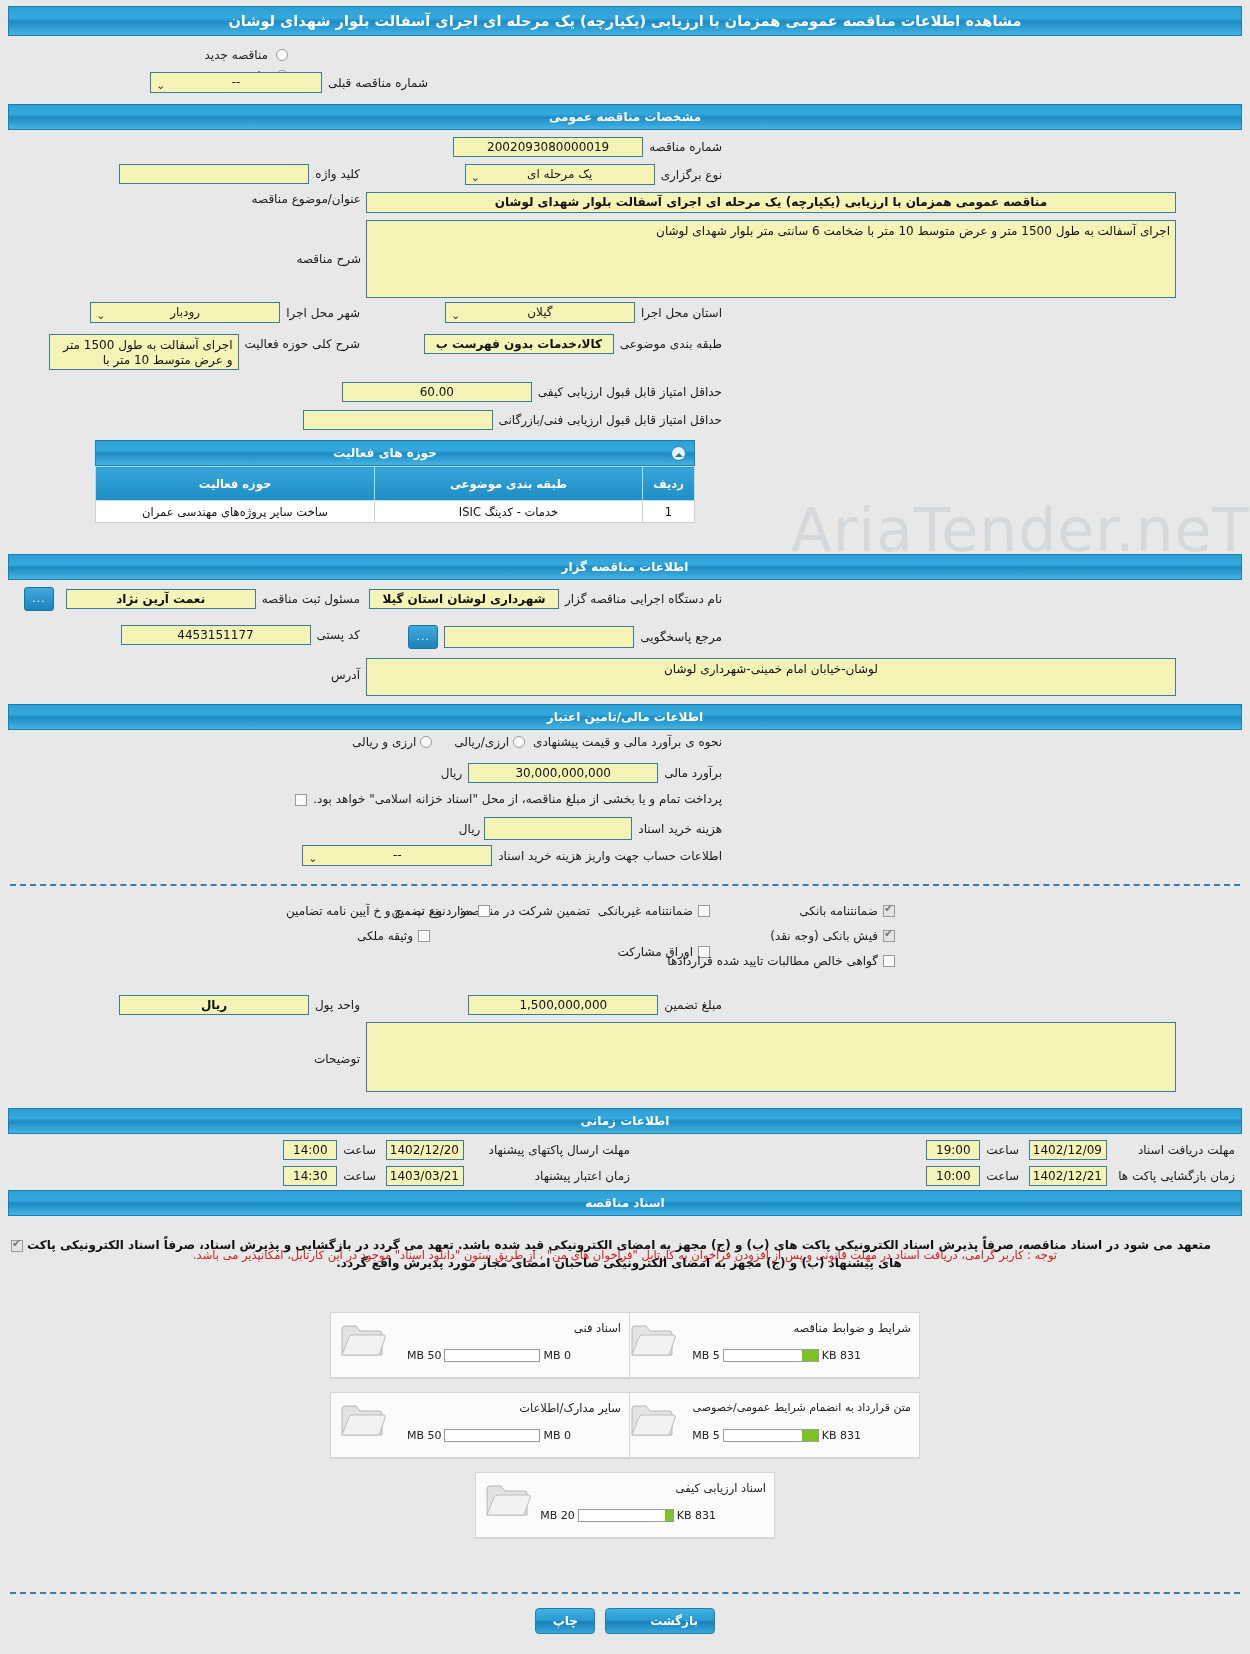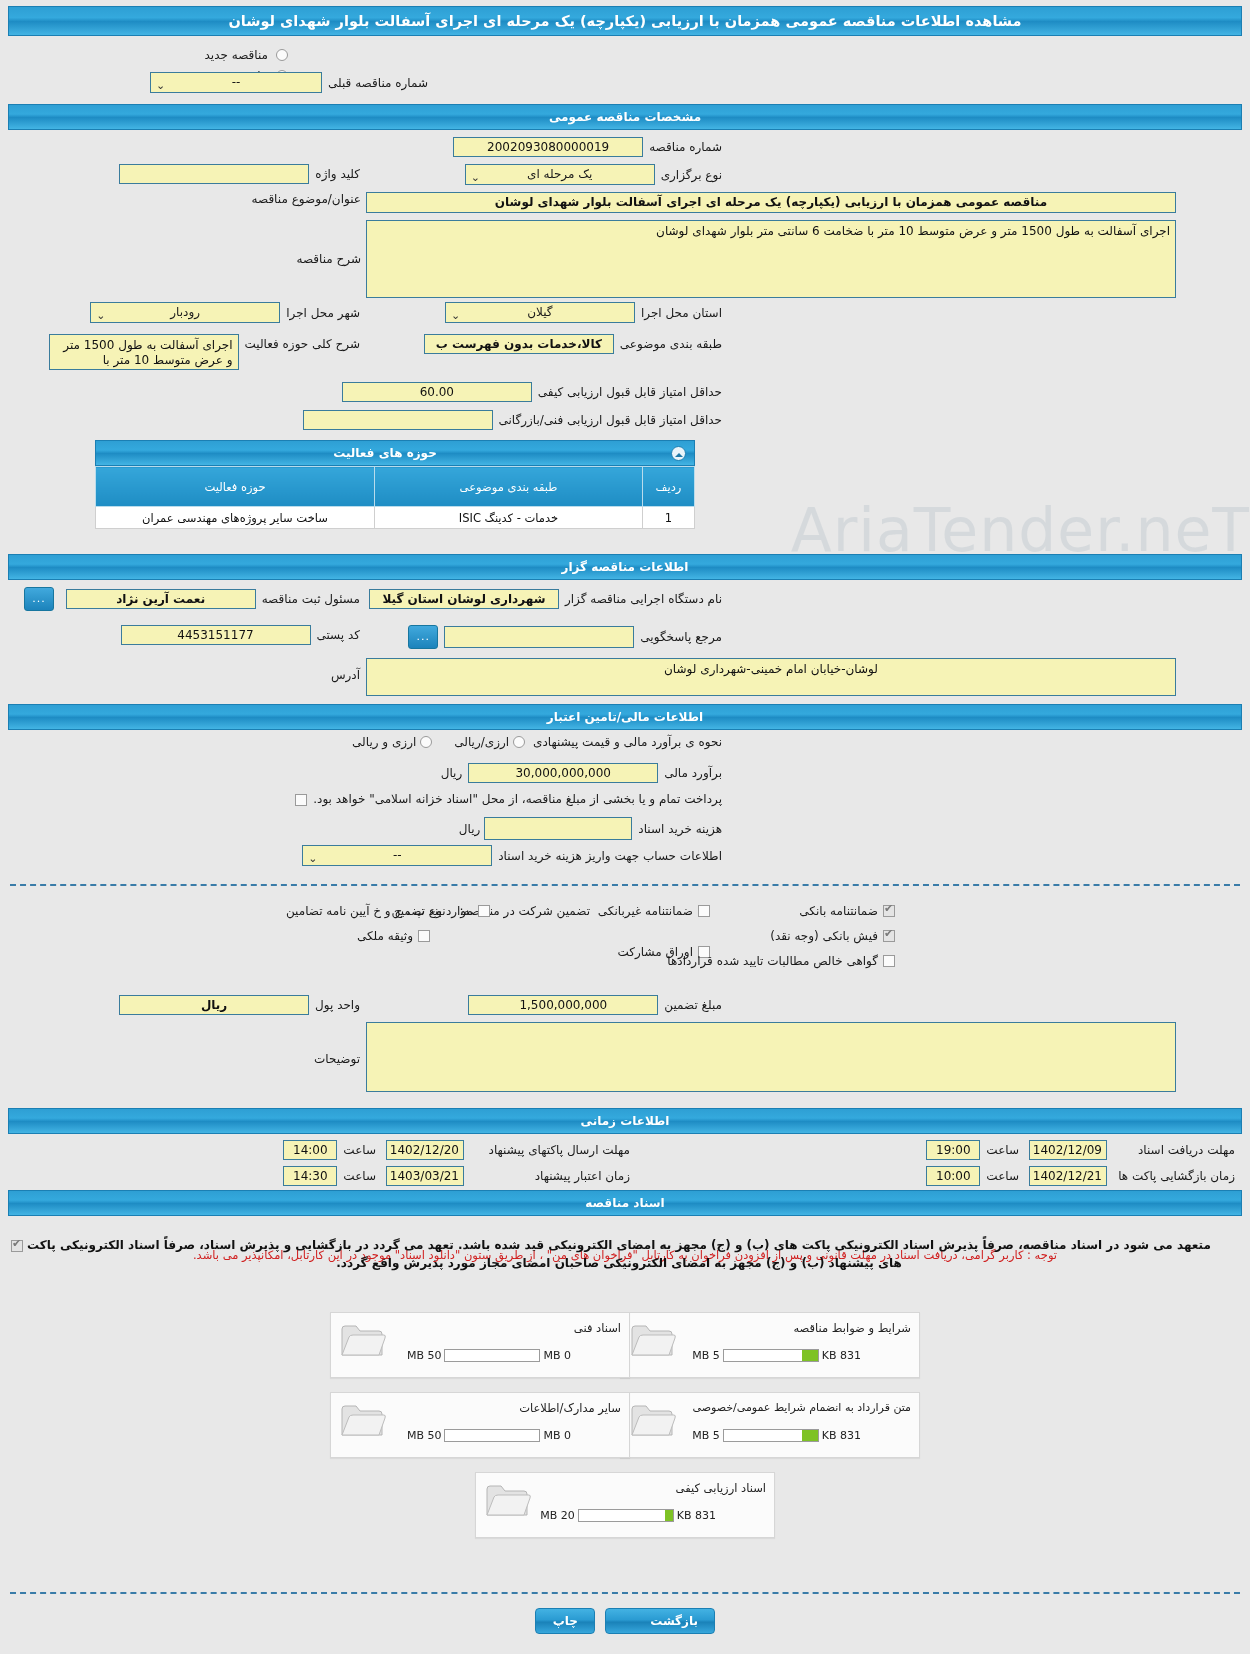--- a/index.html
+++ b/index.html
@@ -83,22 +83,22 @@
     width: 30px; height: 24px; border-radius: 3px;
     background: linear-gradient(to bottom,#41a9dd,#1c83bb);
     border: 1px solid #17769f; color: #fff; font-size: 11px;
     line-height: 22px; text-align: center; letter-spacing: 1px;
   }
 
   
   table.act { border-collapse: collapse; width: 100%; background: #fff; }
   table.act th {
     background: linear-gradient(to bottom,#35a6da,#1e8dc4);
-    color: #fff; font-size: 11.5px; font-weight: normal;
-    height: 40px; border: 1px solid #b9dcec; text-align: center;
+    color: #fff; font-size: 11.5px; font-weight: bold;
+    height: 34px; border: 1px solid #b9dcec; text-align: center;
   }
   table.act td {
     border: 1px solid #cfcfcf; height: 22px; font-size: 11.5px;
     text-align: center; color: #111; background: #fff;
   }
 
   
   .attach {
     width: 300px; height: 66px; background: #fbfbfb;
     border: 1px solid #d6d6d6; position: relative;

